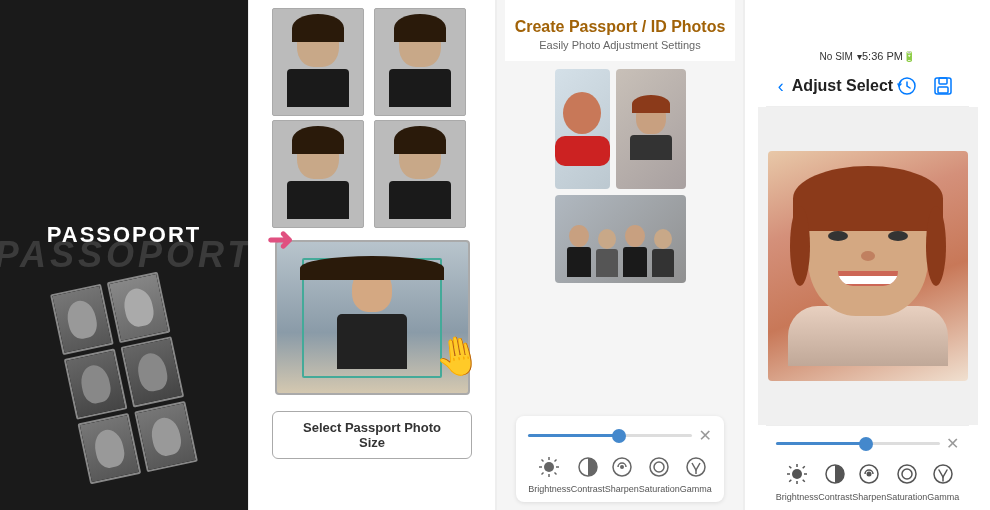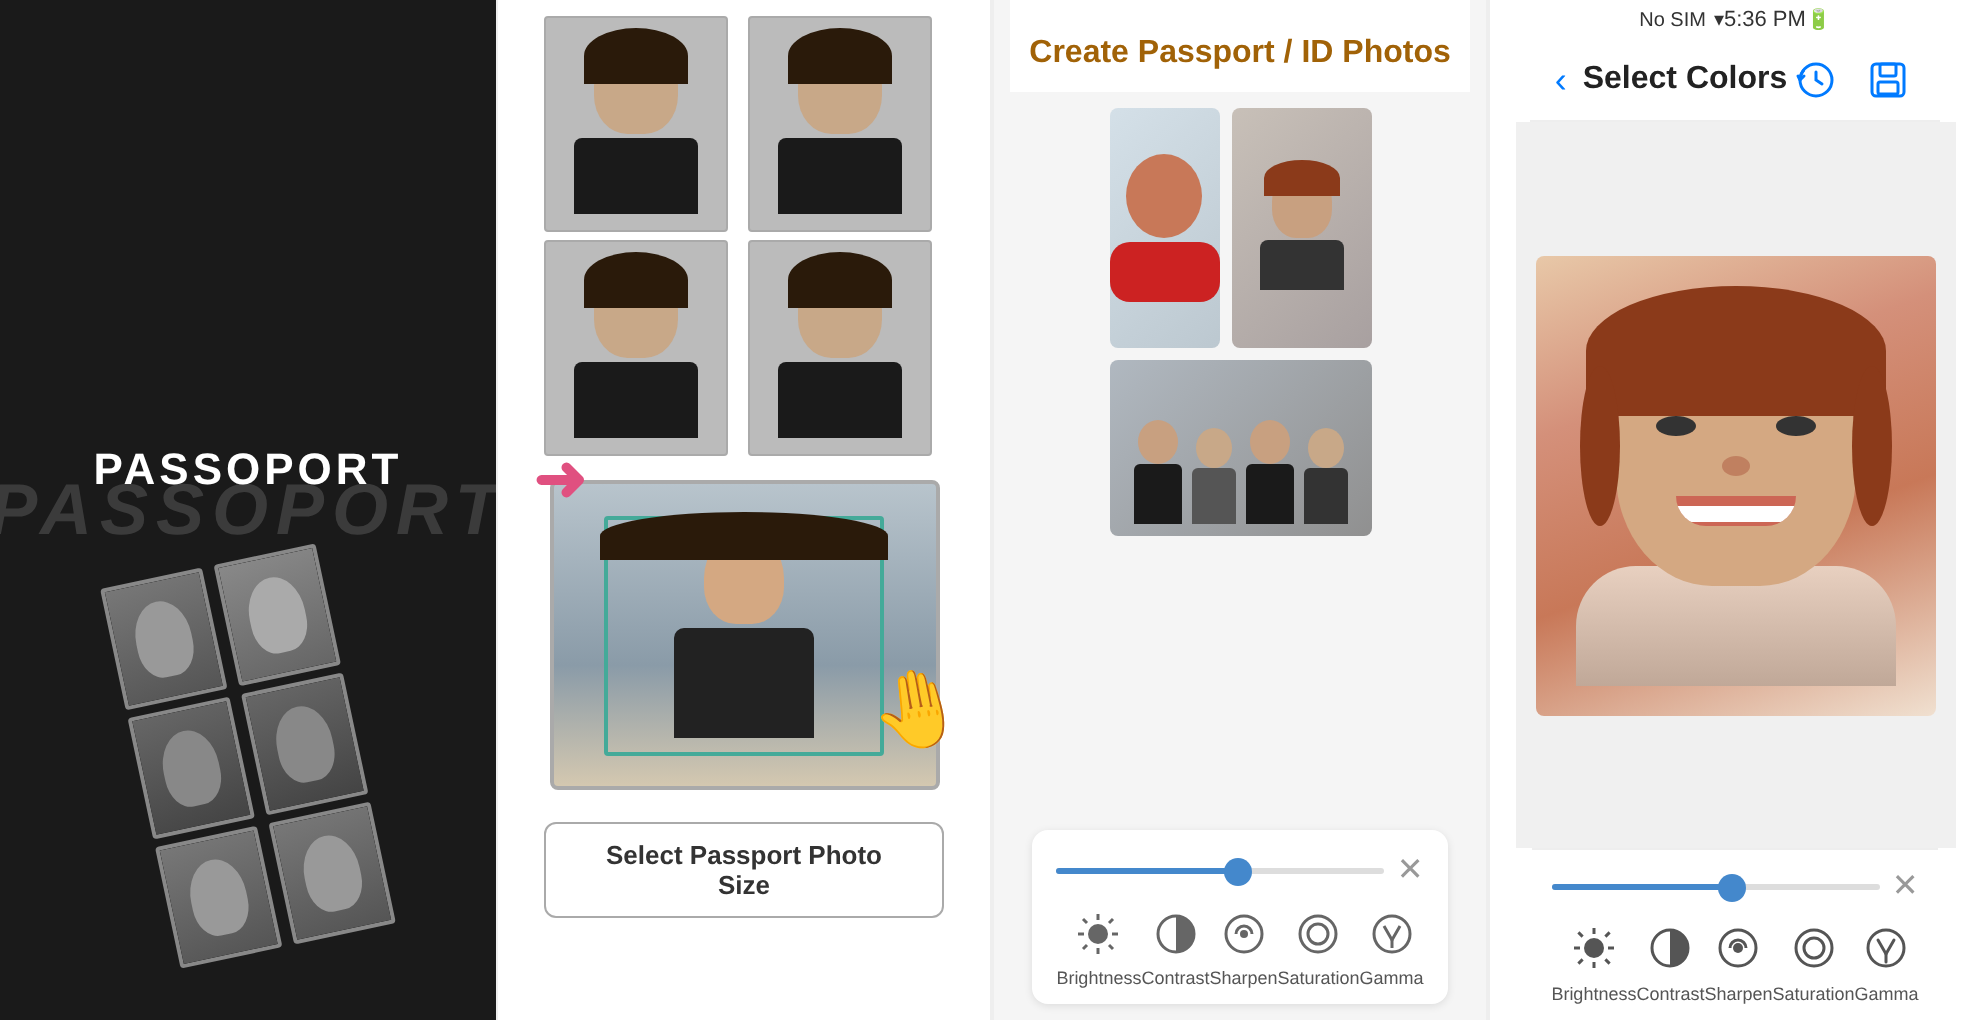--- a/index.html
+++ b/index.html
@@ -245,20 +245,21 @@
       flex-direction: column;
     }
     .phone-status-bar {
       display: flex;
       justify-content: flex-end;
       align-items: center;
       padding: 4px 12px;
       font-size: 10px;
       color: #333;
       background: #fff;
+      margin-top: 46px;
     }
     .status-left {
       display: flex;
       gap: 4px;
       align-items: center;
       font-size: 10px;
     }
     .status-right {
       display: flex;
       gap: 4px;
@@ -486,20 +487,21 @@
       <div style="position:absolute;right:-15px;bottom:15px;font-size:38px;transform:rotate(-10deg);">🤚</div>
     </div>
 
     <div class="select-btn">Select Passport Photo Size</div>
   </div>
 </div>
 
 <div class="panel panel-3">
   <div class="panel-3-header">
     <div class="panel-3-title">Create Passport / ID Photos</div>
+    <div class="panel-2-sub">Easily Photo Adjustment Settings</div>
   </div>
 
   <div style="padding:8px 12px;display:flex;flex-direction:column;gap:6px;flex:1;">
 
     <div style="display:flex;gap:6px;height:120px;">
       <div style="flex:1;background:linear-gradient(135deg,#d4e0e8,#bcc8d0);border-radius:4px;display:flex;align-items:center;justify-content:center;position:relative;">
 
         <div style="display:flex;flex-direction:column;align-items:center;">
           <div style="width:38px;height:42px;background:#c87858;border-radius:50%;"></div>
           <div style="width:55px;height:30px;background:#cc2222;border-radius:10px;margin-top:2px;"></div>
@@ -610,21 +612,21 @@
       <span>▾</span>
     </div>
     <div style="font-size:11px;font-weight:400;">5:36 PM</div>
     <div class="status-right">
       <span>🔋</span>
     </div>
   </div>
 
   <div class="nav-bar">
     <div class="nav-back">‹</div>
-    <div class="nav-title">Select Colors</div>
+    <div class="nav-title">Adjust Select</div>
     <div class="nav-icons">
       <div class="nav-icon-btn">
         <svg width="22" height="22" viewBox="0 0 22 22">
           <circle cx="11" cy="11" r="8" stroke="#007aff" stroke-width="1.5" fill="none"></circle>
           <polyline points="11,7 11,11 14,13" stroke="#007aff" stroke-width="1.5" fill="none" stroke-linecap="round"></polyline>
           <path d="M3 11 A8 8 0 0 1 5 6" stroke="#007aff" stroke-width="1.5" fill="none"></path>
           <polyline points="2,9 3,11 5,9" stroke="#007aff" stroke-width="1.5" fill="none" stroke-linecap="round"></polyline>
         </svg>
       </div>
       <div class="nav-icon-btn">

